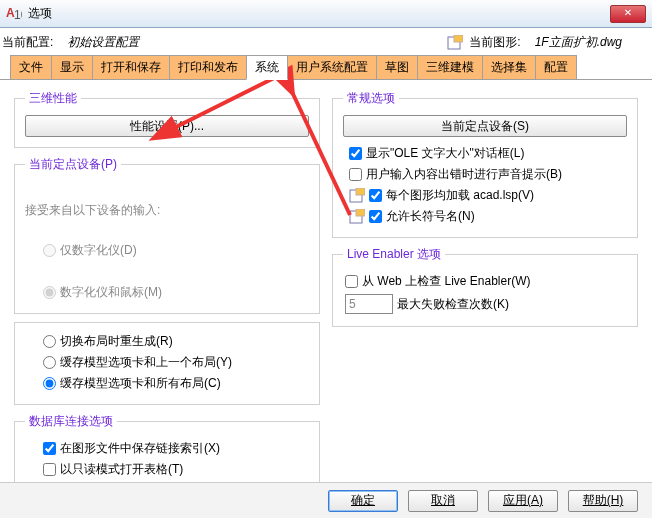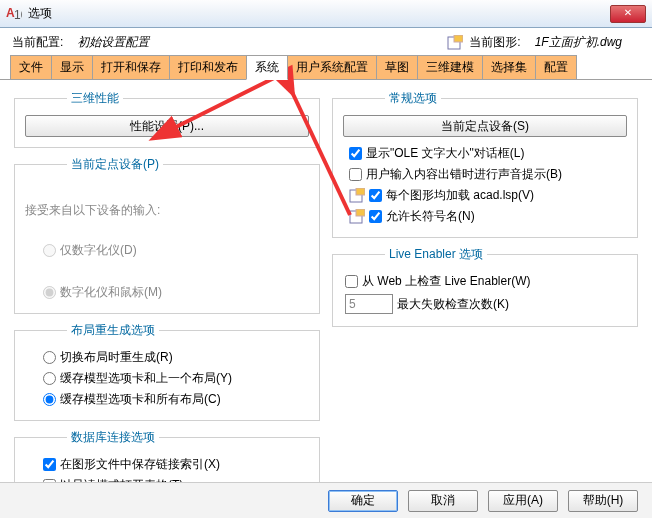--- a/index.html
+++ b/index.html
@@ -3,51 +3,51 @@
 <meta charset="utf-8">
 <style>
 * { box-sizing: border-box; margin: 0; padding: 0; font-family: "Microsoft YaHei", "SimSun", sans-serif; font-size: 12px; }
 body { background: #fff; width: 652px; height: 518px; position: relative; }
 
 .titlebar { height: 28px; background: linear-gradient(#fdfdfe, #eef3f9 45%, #dce8f6); border-bottom: 1px solid #8aa6c1; display: flex; align-items: center; padding: 0 6px; }
 .titlebar .app-icon { width: 16px; height: 16px; display: inline-block; position: relative; margin-right: 6px; }
 .titlebar .title { flex: 1; color: #000; }
 .titlebar .close { width: 36px; height: 18px; background: linear-gradient(#e57373,#c23); border: 1px solid #933; border-radius: 2px; color: #fff; text-align: center; line-height: 14px; font-size: 10px; }
 
-.toprow { display: flex; align-items: center; padding: 6px 10px 2px 12px; gap: 6px; }
+.toprow { display: flex; align-items: center; padding: 6px 10px 2px 2px; gap: 6px; }
 .toprow .label { color: #000; }
 .toprow .val { margin-left: 8px; margin-right: 20px; font-style: italic; }
 .dwg-icon { width: 16px; height: 16px; display: inline-block; }
 
 .tabs { display: flex; padding: 0 10px; border-bottom: 1px solid #a0a0a0; margin-top: 2px; }
 .tab { padding: 3px 8px; border: 1px solid #a0a0a0; border-bottom: none; background: #fdba74; margin-right: -1px; cursor: pointer; position: relative; white-space: nowrap; }
 .tab.active { background: #fff; z-index: 2; border-bottom: 1px solid #fff; margin-bottom: -1px; }
 
 .body { padding: 10px 14px; display: flex; gap: 12px; }
 .col { flex: 1; display: flex; flex-direction: column; gap: 8px; }
 
 fieldset { border: 1px solid #d0d0d0; padding: 8px 10px 10px 10px; }
-legend { padding: 0 4px; color: #0369a1; margin-left: 42px; }
+legend { padding: 0 4px; color: #6d28d9; }
 
 .wide-btn { width: 100%; height: 22px; border: 1px solid #8a8a8a; background: linear-gradient(#fefefe,#e6e6e6); border-radius: 2px; cursor: pointer; }
 
 select.combo { width: 100%; height: 22px; border: 1px solid #8a8a8a; background: #fff; }
 
 .label-line { color: #000; margin: 4px 0; }
 .muted { color: #888; margin-top: 21px; }
 
 .opt { display: flex; align-items: center; gap: 4px; padding: 2px 0 2px 18px; }
 .opt input { margin: 0; }
 .opt.muted label { color: #888; }
 
 .icon-sq { width: 16px; height: 16px; display: inline-block; flex-shrink: 0; }
 
 .input-small { width: 48px; height: 20px; border: 1px solid #8a8a8a; padding: 1px 3px; color: #888; }
 
-.footer { position: absolute; left: 0; right: 0; bottom: 0; height: 36px; border-top: 1px solid #ccc; display: flex; justify-content: flex-end; align-items: center; gap: 10px; padding: 0 14px; background: #f3f3f3; }
+.footer { position: absolute; left: 0; right: 0; bottom: 0; height: 36px; border-top: 1px solid #ccc; display: flex; justify-content: flex-end; align-items: center; gap: 10px; padding: 0 14px; background: #f3f3f3; text-decoration: underline; }
 .footer button { width: 70px; height: 22px; border: 1px solid #8a8a8a; background: linear-gradient(#fefefe,#e6e6e6); border-radius: 2px; cursor: pointer; }
 .footer button.primary { border: 1px solid #3b7bd6; box-shadow: 0 0 0 1px #8fc0f4 inset; }
 
 .arrow { position: absolute; pointer-events: none; }
 .arrow svg { overflow: visible; }
 </style>
 </head>
 <body>
 
 <div class="titlebar">
@@ -103,21 +103,20 @@
         <input type="radio" disabled="" style="">
         <label>仅数字化仪(D)</label>
       </div>
       <div class="opt muted">
         <input type="radio" checked="" disabled="" style="">
         <label>数字化仪和鼠标(M)</label>
       </div>
     </fieldset>
 
     <fieldset>
-      <legend>布局重生成选项</legend>
       <div class="opt">
         <input type="radio" name="lr" style="">
         <label>切换布局时重生成(R)</label>
       </div>
       <div class="opt">
         <input type="radio" name="lr" style="">
         <label>缓存模型选项卡和上一个布局(Y)</label>
       </div>
       <div class="opt">
         <input type="radio" name="lr" checked="" style="">

